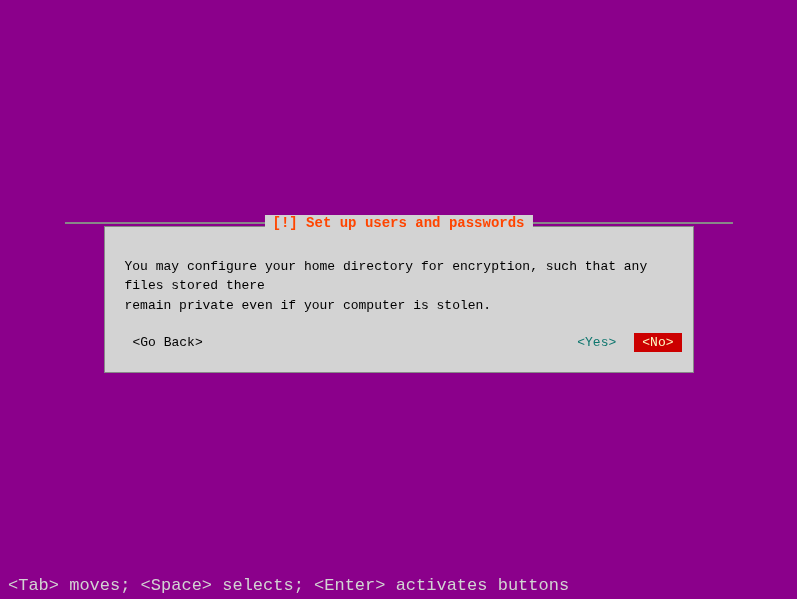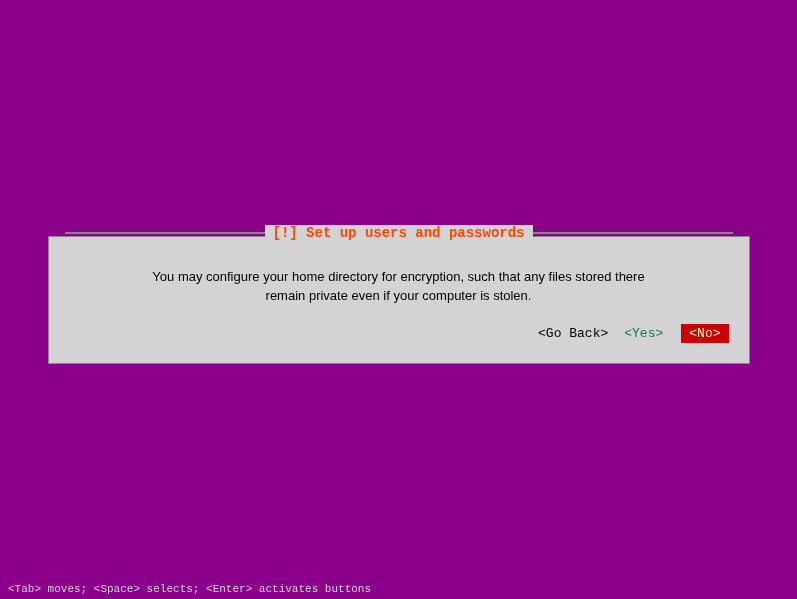--- a/index.html
+++ b/index.html
@@ -16,25 +16,25 @@
       font-size: 14px;
       display: flex;
       flex-direction: column;
       align-items: center;
       justify-content: center;
       position: relative;
       overflow: hidden;
     }
 
     .dialog-container {
-      width: 702px;
+      width: 590px;
       background-color: #d3d3d3;
       border: 1px solid #888;
       position: relative;
-      padding: 20px 20px 20px 20px;
+      padding: 20px 11px 20px 20px;
     }
 
     .dialog-title-bar {
       position: absolute;
       top: -12px;
       left: 50%;
       transform: translateX(-50%);
       display: flex;
       align-items: center;
       white-space: nowrap;
@@ -54,34 +54,33 @@
       background-color: #d3d3d3;
       font-weight: bold;
     }
 
     .dialog-content {
       margin-top: 10px;
     }
 
     .dialog-content p {
       color: #000;
-      font-family: Liberation Sans, sans-serif;
+      font-family: Liberation Mono, monospace;
       font-size: 13px;
       line-height: 1.5;
       margin-bottom: 16px;
-      text-align: center;
     }
 
     .dialog-content .question {
       margin-bottom: 20px;
     }
 
     .button-row {
       display: flex;
-      justify-content: flex-end;
+      justify-content: space-between;
       align-items: center;
       margin-top: 18px;
     }
 
     .btn {
       font-family: 'Courier New', Courier, monospace;
       font-size: 13px;
       padding: 2px 8px;
       cursor: pointer;
       border: none;
@@ -112,21 +111,21 @@
     }
 
     .status-bar {
       position: absolute;
       bottom: 0;
       left: 0;
       right: 0;
       background-color: #8b008b;
       color: #d3d3d3;
       font-family: 'Courier New', Courier, monospace;
-      font-size: 11px;
+      font-size: 17px;
       padding: 4px 8px;
       text-align: left;
     }
   </style>
 </head>
 <body>
 
 <div class="dialog-container">
   <div class="dialog-title-bar">
     <div class="title-line"></div>

